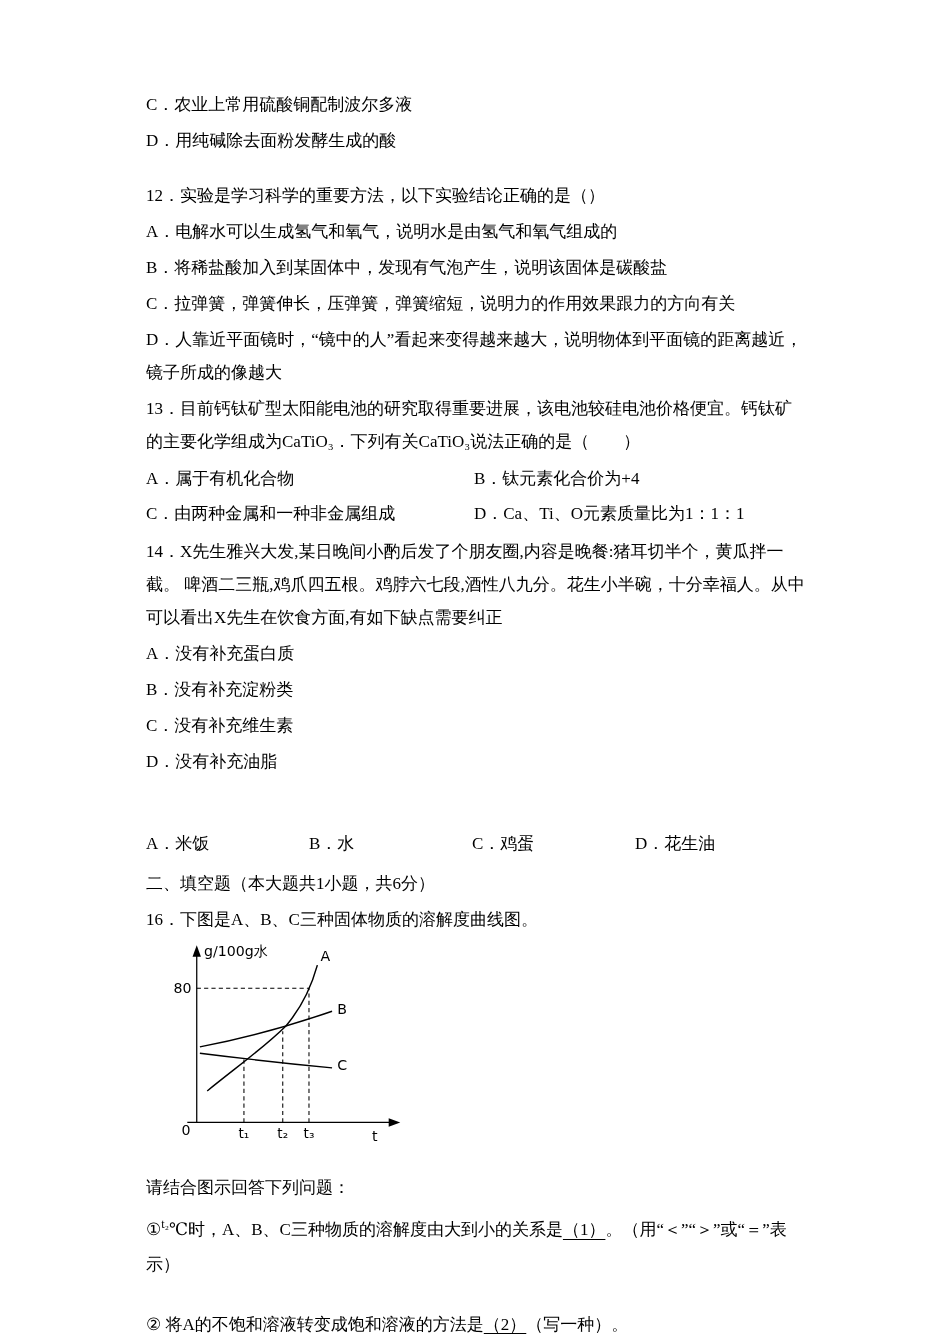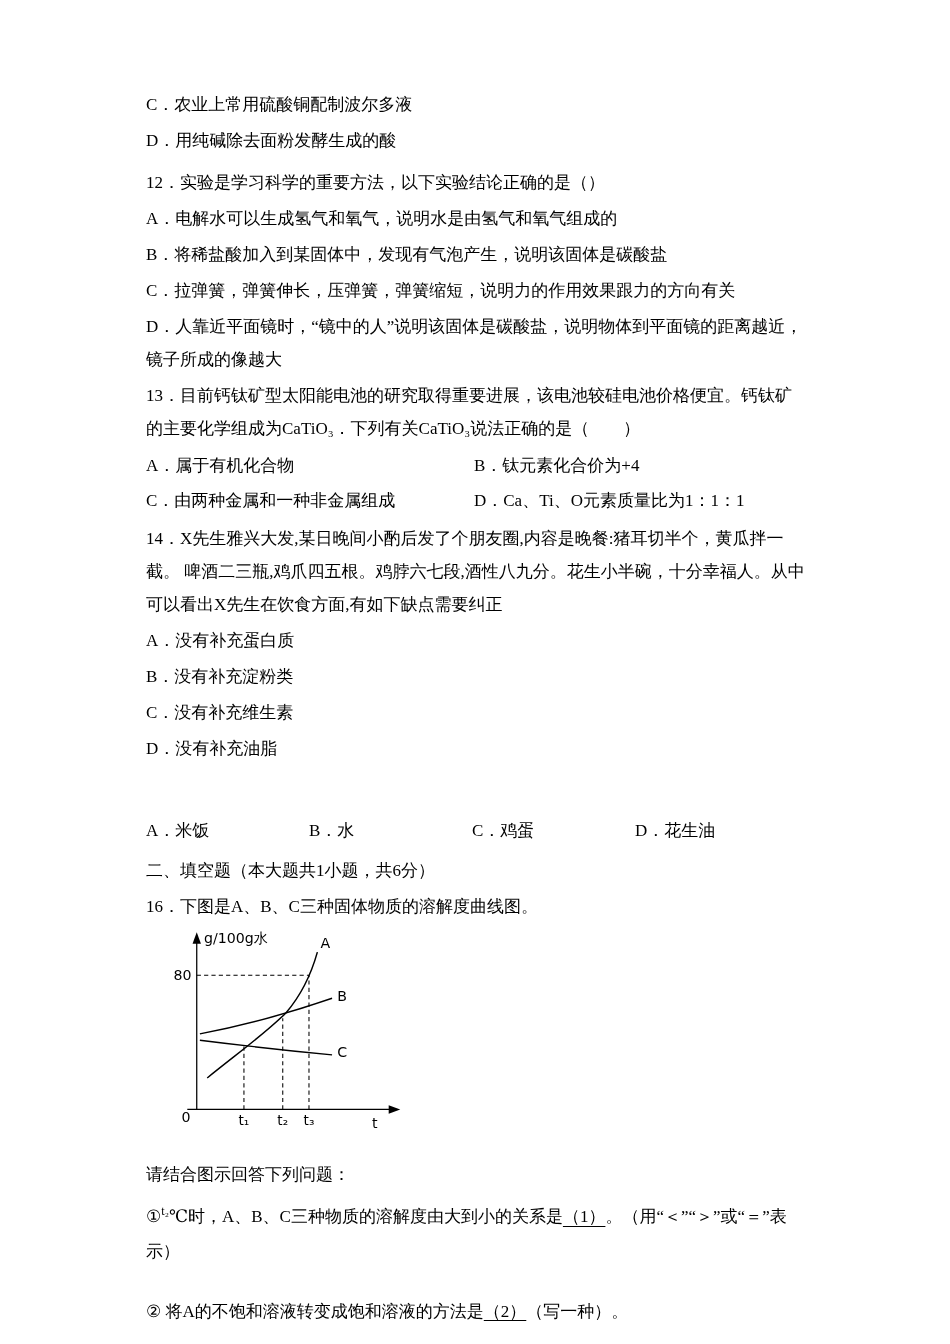--- a/index.html
+++ b/index.html
@@ -42,27 +42,27 @@
   .fill-line { margin: 0 0 20px 0; line-height: 35px; }
   .blank { text-decoration: underline; text-underline-offset: 4px; }
   .sup { vertical-align: super; font-size: 0.72em; }
 </style>
 </head>
 <body>
 
 <div class="page">
 
   <p class="line">C．农业上常用硫酸铜配制波尔多液</p>
-  <p class="line" style="margin-bottom:9px">D．用纯碱除去面粉发酵生成的酸</p>
+  <p class="line" style="margin-bottom:22px">D．用纯碱除去面粉发酵生成的酸</p>
 
   <p class="line stem">12．实验是学习科学的重要方法，以下实验结论正确的是（）</p>
   <p class="line">A．电解水可以生成氢气和氧气，说明水是由氢气和氧气组成的</p>
   <p class="line">B．将稀盐酸加入到某固体中，发现有气泡产生，说明该固体是碳酸盐</p>
   <p class="line">C．拉弹簧，弹簧伸长，压弹簧，弹簧缩短，说明力的作用效果跟力的方向有关</p>
-  <p class="line">D．人靠近平面镜时，“镜中的人”说明该固体是碳酸盐，说明物体到平面镜的距离越近，镜子所成的像越大</p>
+  <p class="line">D．人靠近平面镜时，“镜中的人”看起来变得越来越大，说明物体到平面镜的距离越近，镜子所成的像越大</p>
 
   <p class="line stem">13．目前钙钛矿型太阳能电池的研究取得重要进展，该电池较硅电池价格便宜。钙钛矿的主要化学组成为CaTiO₃．下列有关CaTiO₃说法正确的是（　　）</p>
   <div class="opt-grid">
     <span>A．属于有机化合物</span>
     <span>B．钛元素化合价为+4</span>
     <span>C．由两种金属和一种非金属组成</span>
     <span>D．Ca、Ti、O元素质量比为1：1：1</span>
   </div>
 
   <p class="line stem">14．X先生雅兴大发,某日晚间小酌后发了个朋友圈,内容是晚餐:猪耳切半个，黄瓜拌一截。 啤酒二三瓶,鸡爪四五根。鸡脖六七段,酒性八九分。花生小半碗，十分幸福人。从中可以看出X先生在饮食方面,有如下缺点需要纠正</p>

